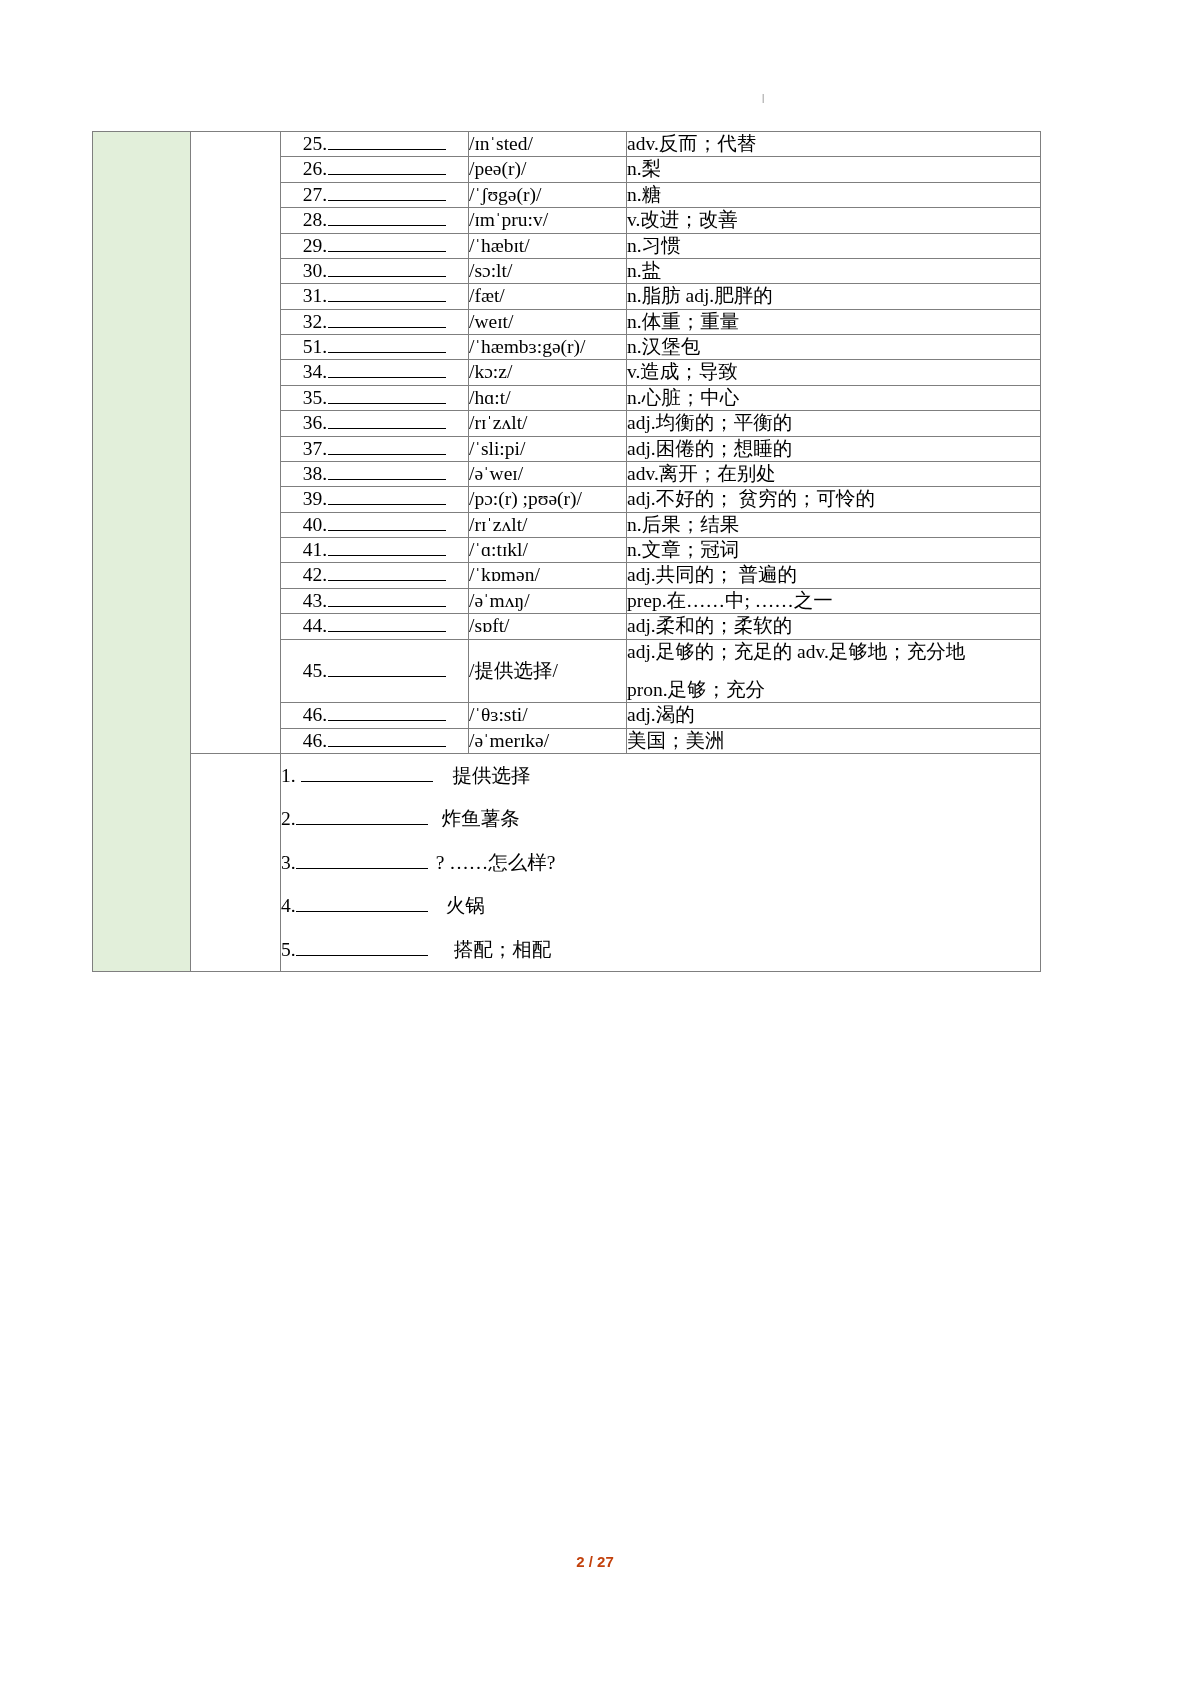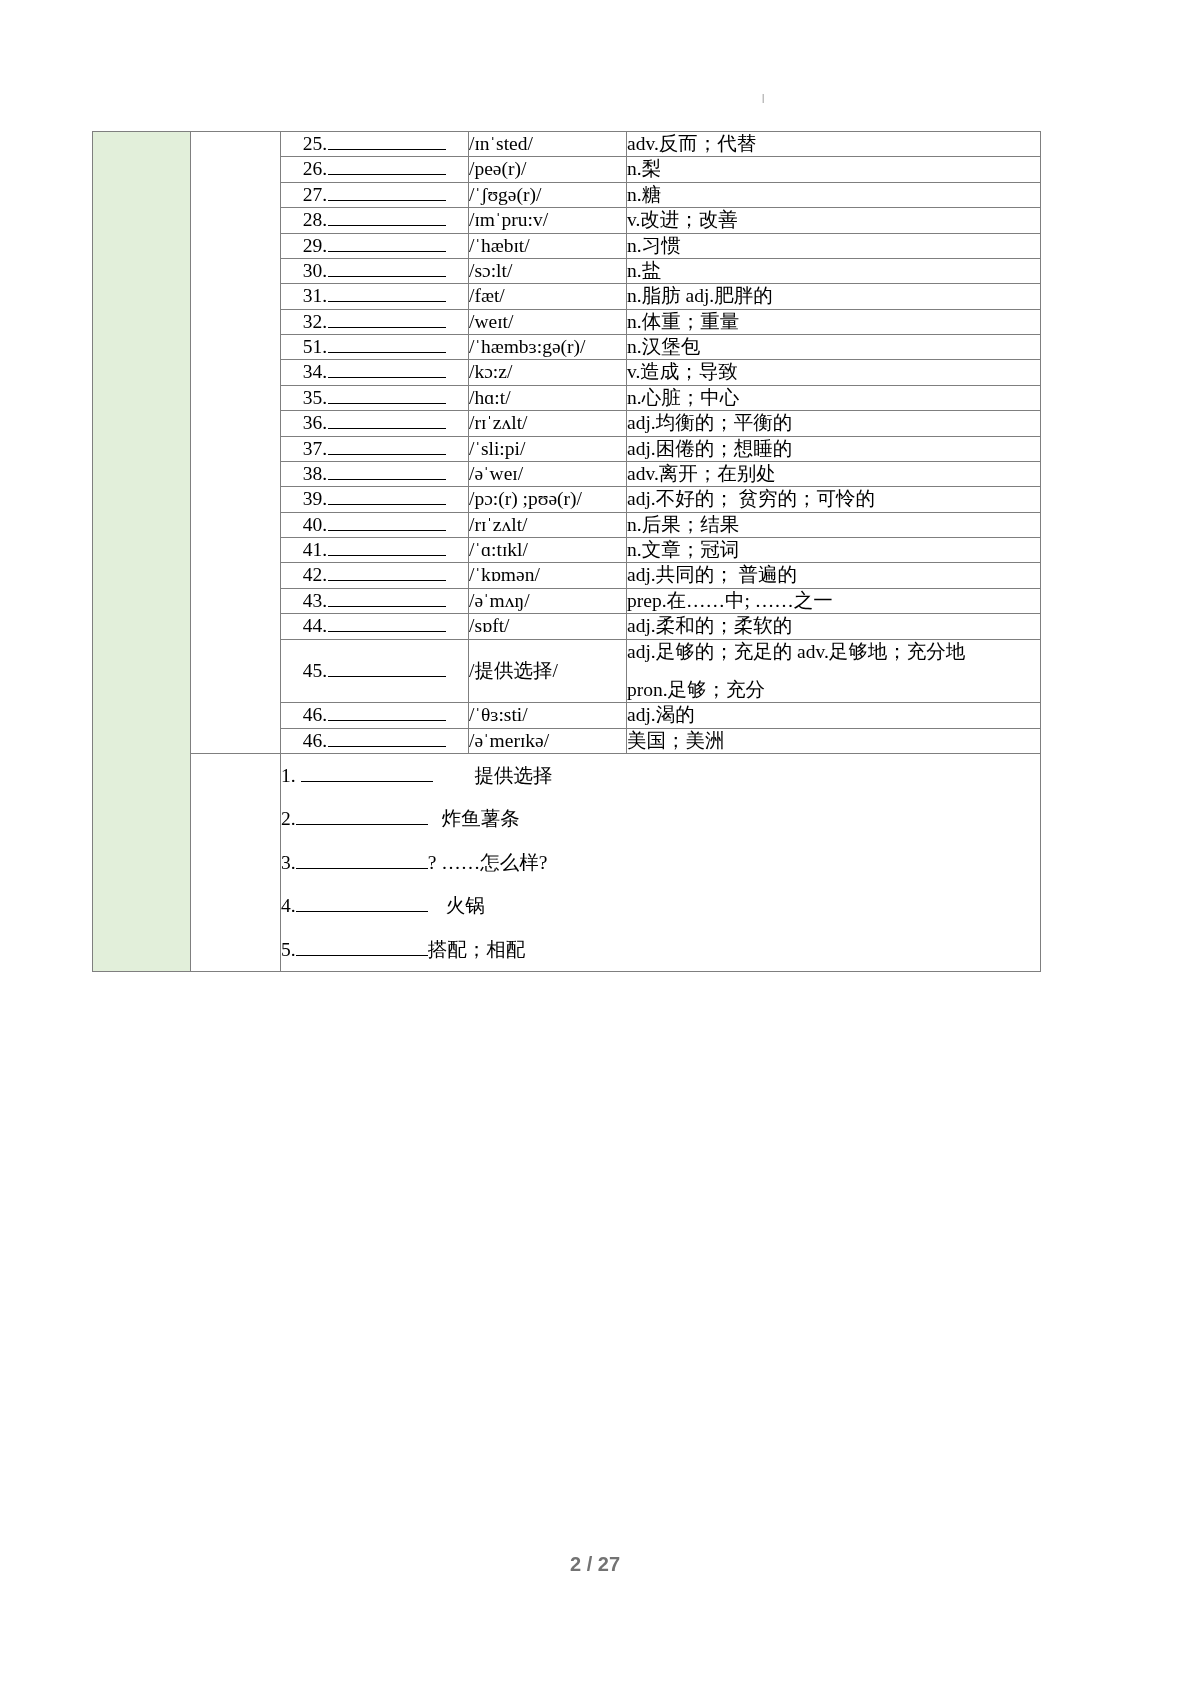--- a/index.html
+++ b/index.html
@@ -114,22 +114,22 @@
   }
 
   .footer {
     position: absolute;
     left: 0;
     top: 1553px;
     width: 1190px;
     text-align: center;
     font-family: "Liberation Sans", sans-serif;
     font-weight: bold;
-    font-size: 20px;
-    color: #737373;
+    font-size: 15px;
+    color: #c2410c;
   }
 </style>
 </head>
 <body>
 
 <div class="page">
 
   <div class="top-mark">|</div>
 
   <table class="sheet">
@@ -254,24 +254,24 @@
           <td class="def">adj.渴的</td>
         </tr>
         <tr>
           <td class="num"><span class="idx">46.</span><span class="rule" style="width: 118px;"></span></td>
           <td class="ipa">/əˈmerɪkə/</td>
           <td class="def">美国；美洲</td>
         </tr>
         <tr>
           <td class="blankcol"></td>
           <td class="phrases" colspan="3">
-            <div class="phrase-row"><span class="pnum">1.</span><span>&nbsp;</span><span class="prule" style="width: 132px;"></span><span class="pmean" style="margin-left: 42px;">提供选择</span></div>
+            <div class="phrase-row"><span class="pnum">1.</span><span>&nbsp;</span><span class="prule" style="width: 132px;"></span><span class="pmean" style="margin-left: 20px;">提供选择</span></div>
             <div class="phrase-row"><span class="pnum">2.</span><span class="prule" style="width: 132px;"></span><span class="pmean" style="margin-left: 14px;">炸鱼薯条</span></div>
-            <div class="phrase-row"><span class="pnum">3.</span><span class="prule" style="width: 132px;"></span><span class="pmean" style="margin-left: 0px; font-family: Liberation Serif, serif;">? ……怎么样?</span></div>
+            <div class="phrase-row"><span class="pnum">3.</span><span class="prule" style="width: 132px;"></span><span class="pmean" style="margin-left: 8px; font-family: Liberation Serif, serif;">? ……怎么样?</span></div>
             <div class="phrase-row"><span class="pnum">4.</span><span class="prule" style="width: 132px;"></span><span class="pmean" style="margin-left: 18px;">火锅</span></div>
-            <div class="phrase-row"><span class="pnum">5.</span><span class="prule" style="width: 132px;"></span><span class="pmean" style="">搭配；相配</span></div>
+            <div class="phrase-row"><span class="pnum">5.</span><span class="prule" style="width: 132px;"></span><span class="pmean" style="margin-left: 26px;">搭配；相配</span></div>
           </td>
         </tr>
       </tbody>
   </table>
 
   <div class="footer">2 / 27</div>
 </div>
 
 </body></html>

